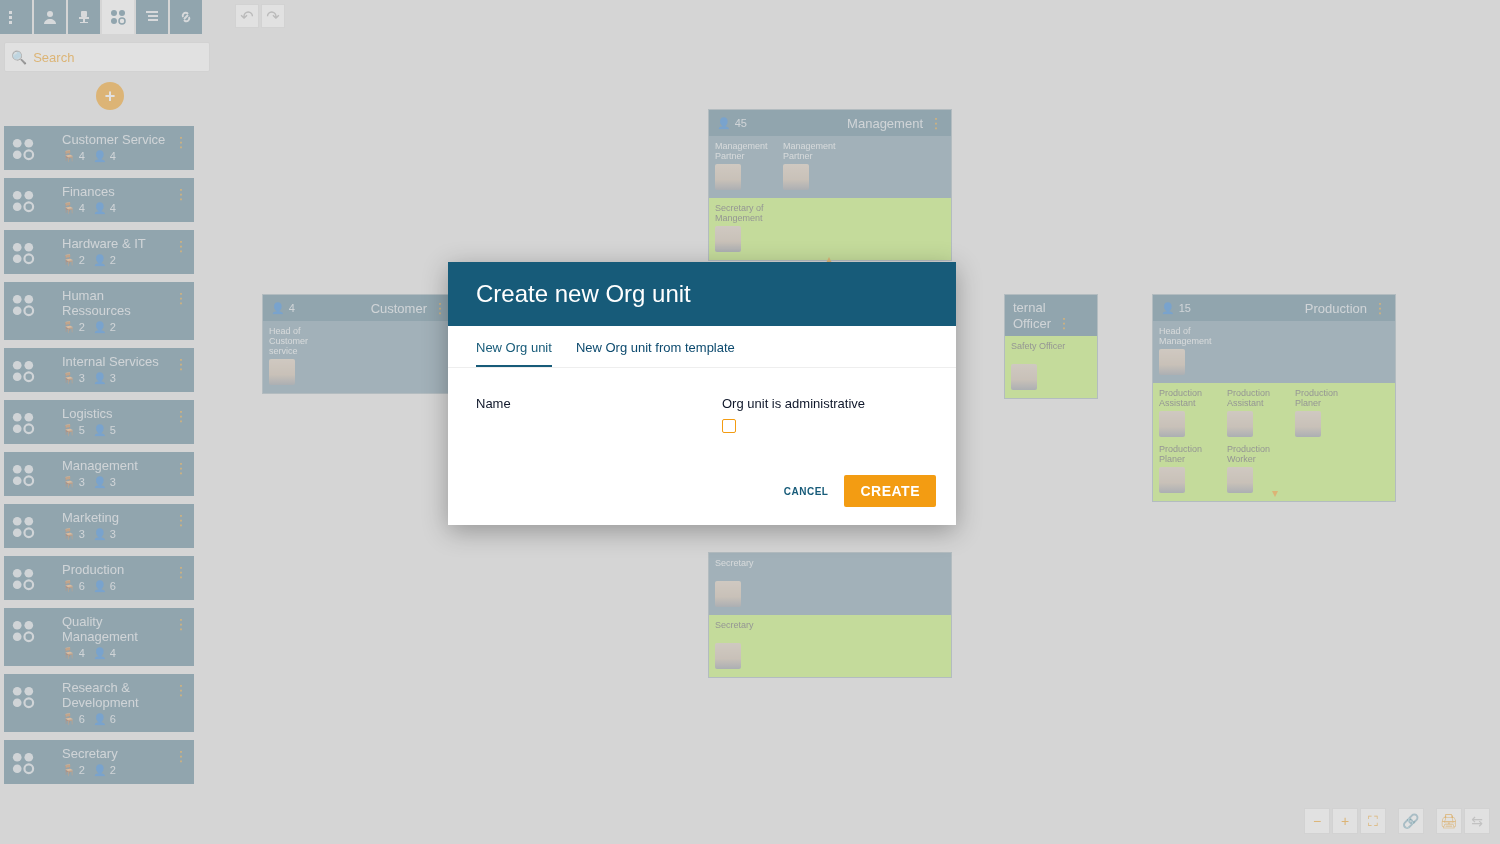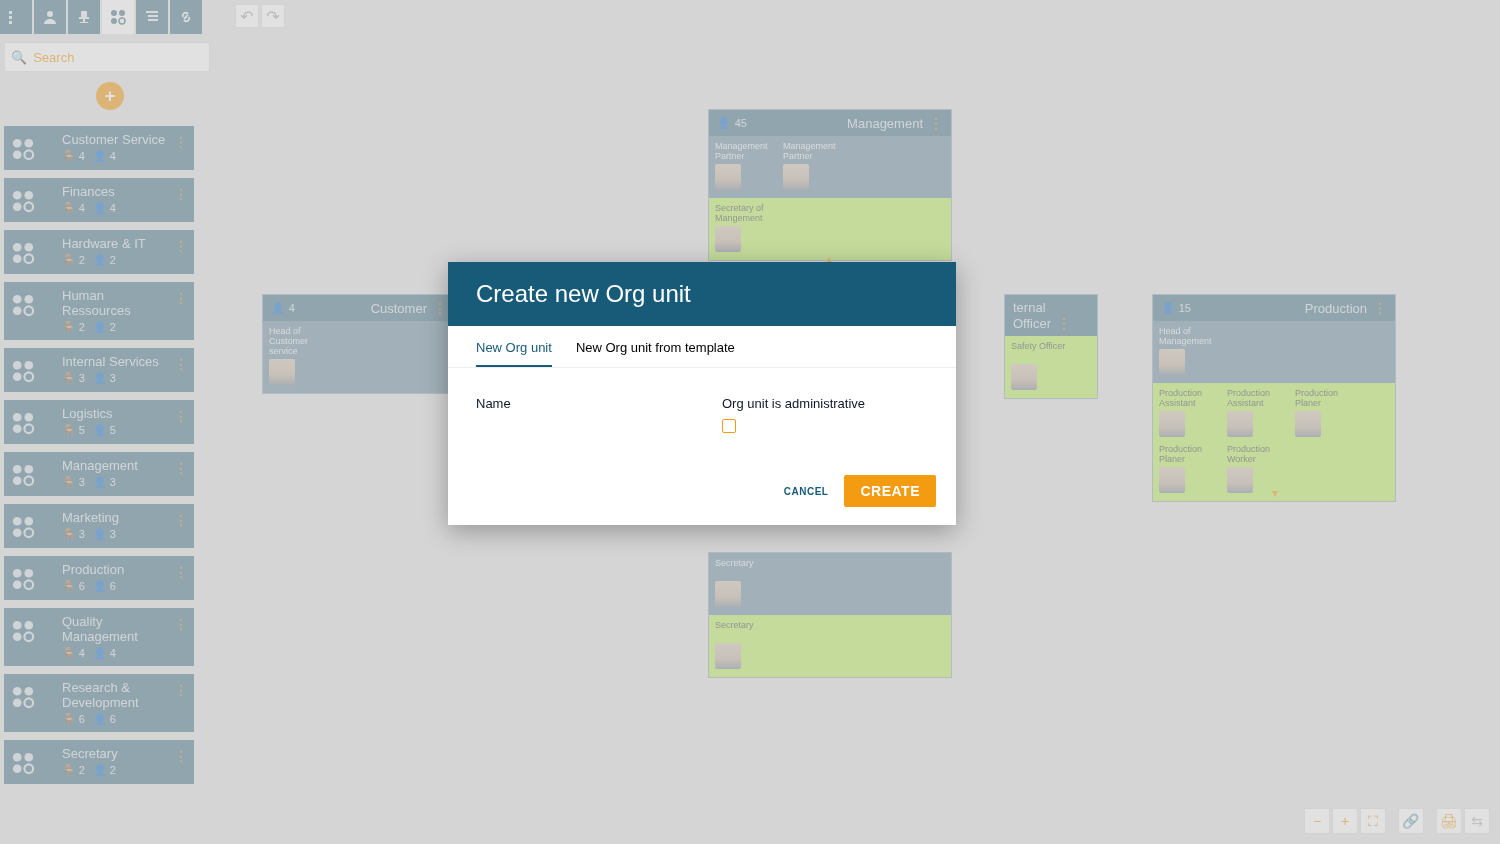--- a/index.html
+++ b/index.html
@@ -35,21 +35,21 @@
 .expand{position:absolute;color:#f39c12;font-size:12px}
 .bottombar{position:absolute;right:10px;bottom:10px;display:flex;gap:2px;align-items:center}
 .bottombar .bbtn{width:26px;height:26px;background:#fff;border:1px solid #ddd;display:flex;align-items:center;justify-content:center;color:#f39c12;cursor:pointer;font-size:14px}
 .overlay{position:absolute;inset:0;background:rgba(200,200,200,0.55)}
 .modal{position:absolute;left:448px;top:262px;width:508px;background:#fff;box-shadow:0 6px 24px rgba(0,0,0,0.3)}
 .modalhead{background:#175b79;color:#fff;padding:18px 28px;font-size:24px}
 .modaltabs{display:flex;gap:24px;padding:14px 28px 0;font-size:13px;border-bottom:1px solid #eee;margin:0 28px}
 .modaltabs{margin:0;padding:14px 28px 0}
 .mtab{padding-bottom:10px;cursor:pointer}
 .mtab.active{color:#175b79;border-bottom:2px solid #175b79}
-.mtab.inactive{color:#000000}
+.mtab.inactive{color:#0c4a6e}
 .modalbody{padding:28px;display:flex;gap:40px}
 .field{flex:1}
 .flabel{font-size:13px;color:#0f172a;margin-bottom:8px;display:block}
 .finput{border:none;border-bottom:1px solid #f39c12;padding:4px 2px;font-size:14px;color:#f39c12;width:100%;outline:none}
 .chk{width:14px;height:14px;border:1.5px solid #f39c12;display:inline-block;border-radius:2px}
 .modalfoot{display:flex;justify-content:flex-end;gap:16px;padding:10px 20px 18px;align-items:center}
 .btncancel{color:#175b79;font-size:10px;font-weight:bold;cursor:pointer;letter-spacing:.5px}
 .btncreate{background:#f39c12;color:#fff;padding:8px 16px;font-size:14px;font-weight:bold;cursor:pointer;border-radius:2px;letter-spacing:.5px}
 svg{display:block}
 </style>

